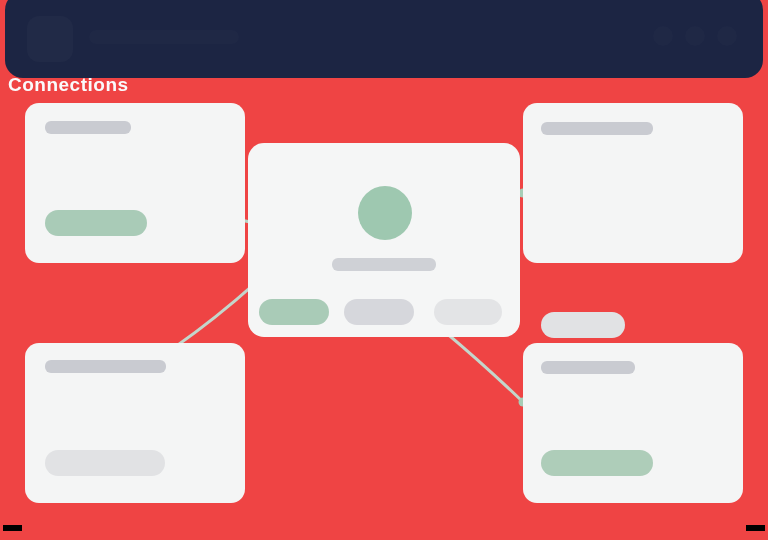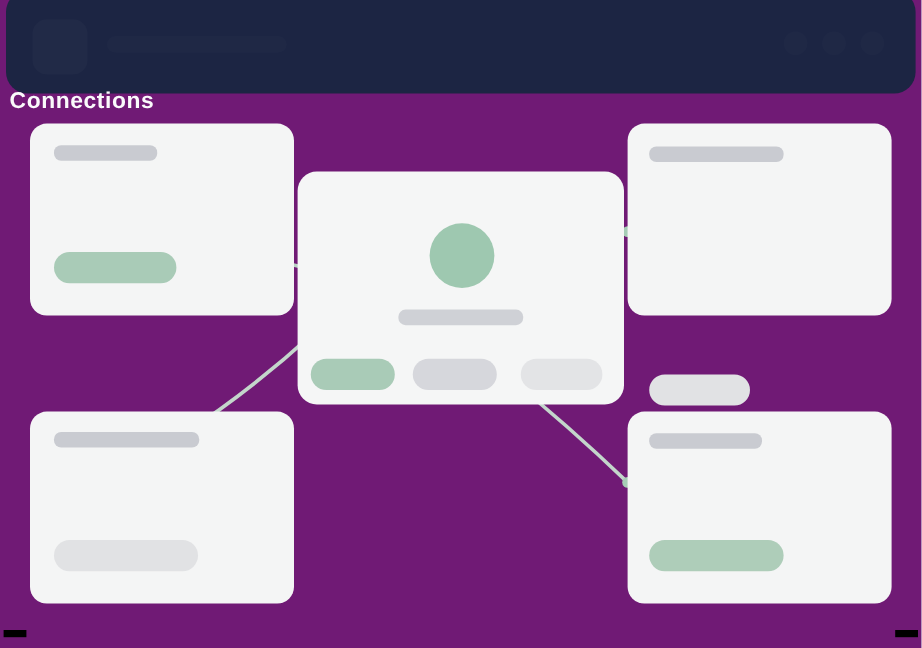--- a/index.html
+++ b/index.html
@@ -10,21 +10,21 @@
     height: 540px;
     overflow: hidden;
     background: #ffffff;
     font-family: "Liberation Sans", sans-serif;
   }
 
   #app {
     position: relative;
     width: 768px;
     height: 540px;
-    background: #701a75;
+    background: #ef4444;
   }
 
   
   .header-bar {
     position: absolute;
     left: 5px;
     top: -8px;
     width: 758px;
     height: 86px;
     background: #1c2543;

